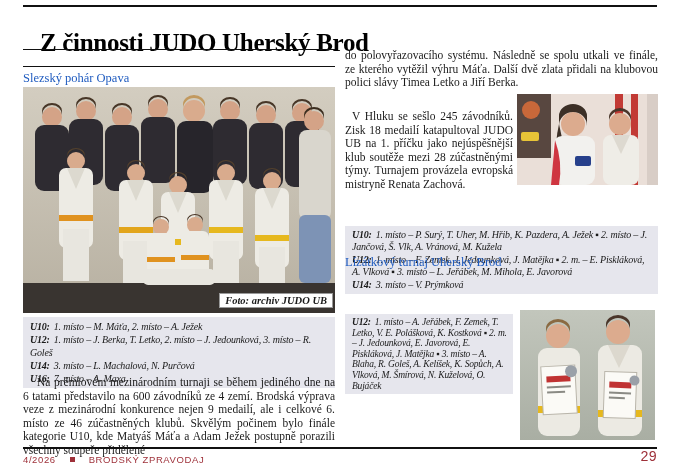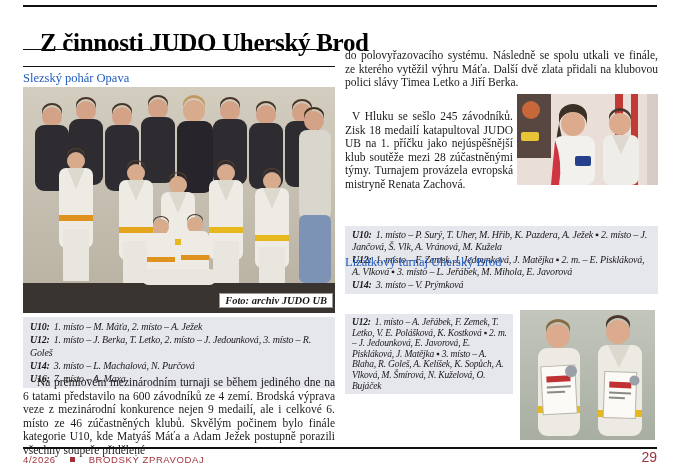--- a/index.html
+++ b/index.html
@@ -37,21 +37,21 @@
   #photo1-caption{
     position:absolute;right:2px;bottom:5px;background:#ffffff;padding:1px 5px;
     font-size:10.5px;font-weight:bold;font-style:italic;border:1px solid #999;
   }
   #footer-rule{left:23px;top:447px;width:634px;height:1.5px;}
   #footer-left{
     left:23px;top:454px;font-family:"Liberation Sans", sans-serif;
     font-size:9.5px;letter-spacing:0.6px;color:#9e3039;display:flex;align-items:center;gap:14px;
   }
   #footer-left .sq{width:5px;height:5px;background:#9e3039;display:inline-block;}
-  #page-number{right:22px;top:449px;font-family:Liberation Sans, sans-serif;font-size:14px;color:#9e3039;}
+  #page-number{right:22px;top:449px;font-family:Liberation Mono, monospace;font-size:14px;color:#9e3039;}
 </style>
 </head>
 <body>
 
 <div id="page">
 
   <div class="abs rule" id="top-rule"></div>
 
   <h1 class="abs" id="page-title">Z činnosti JUDO Uherský Brod</h1>
 

